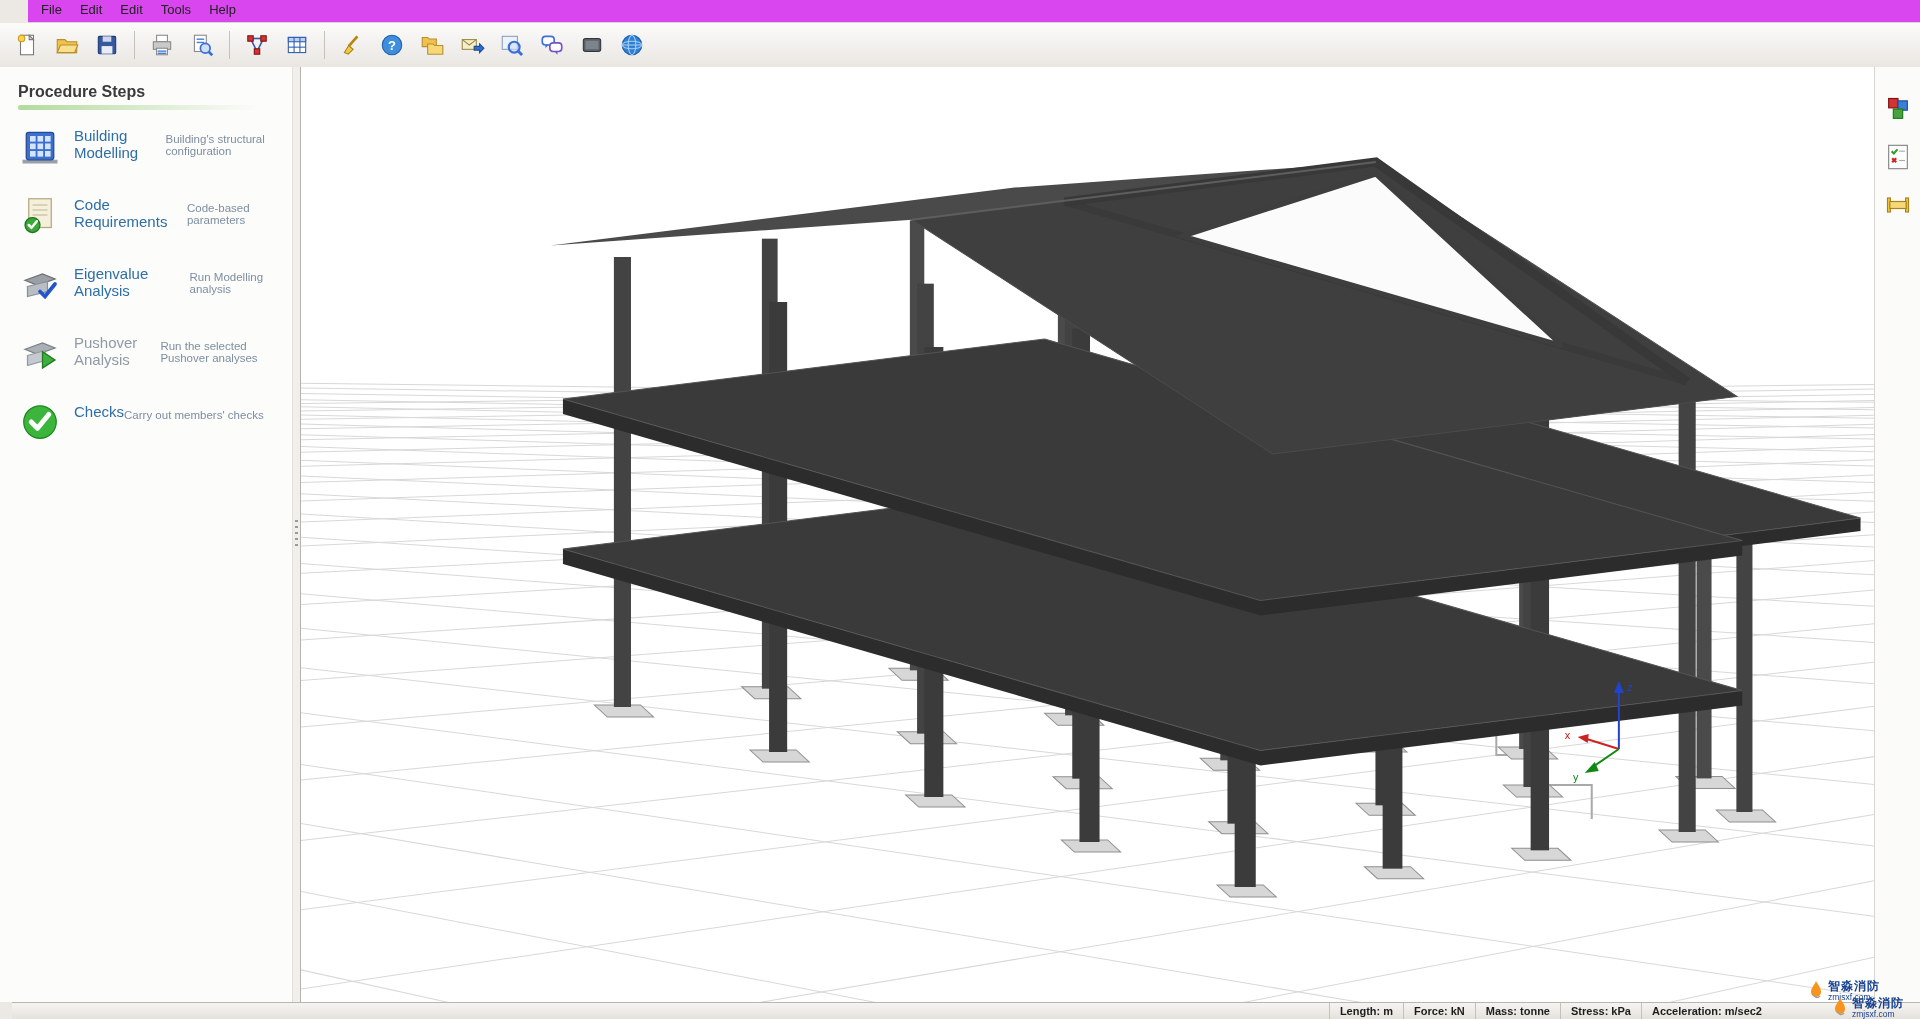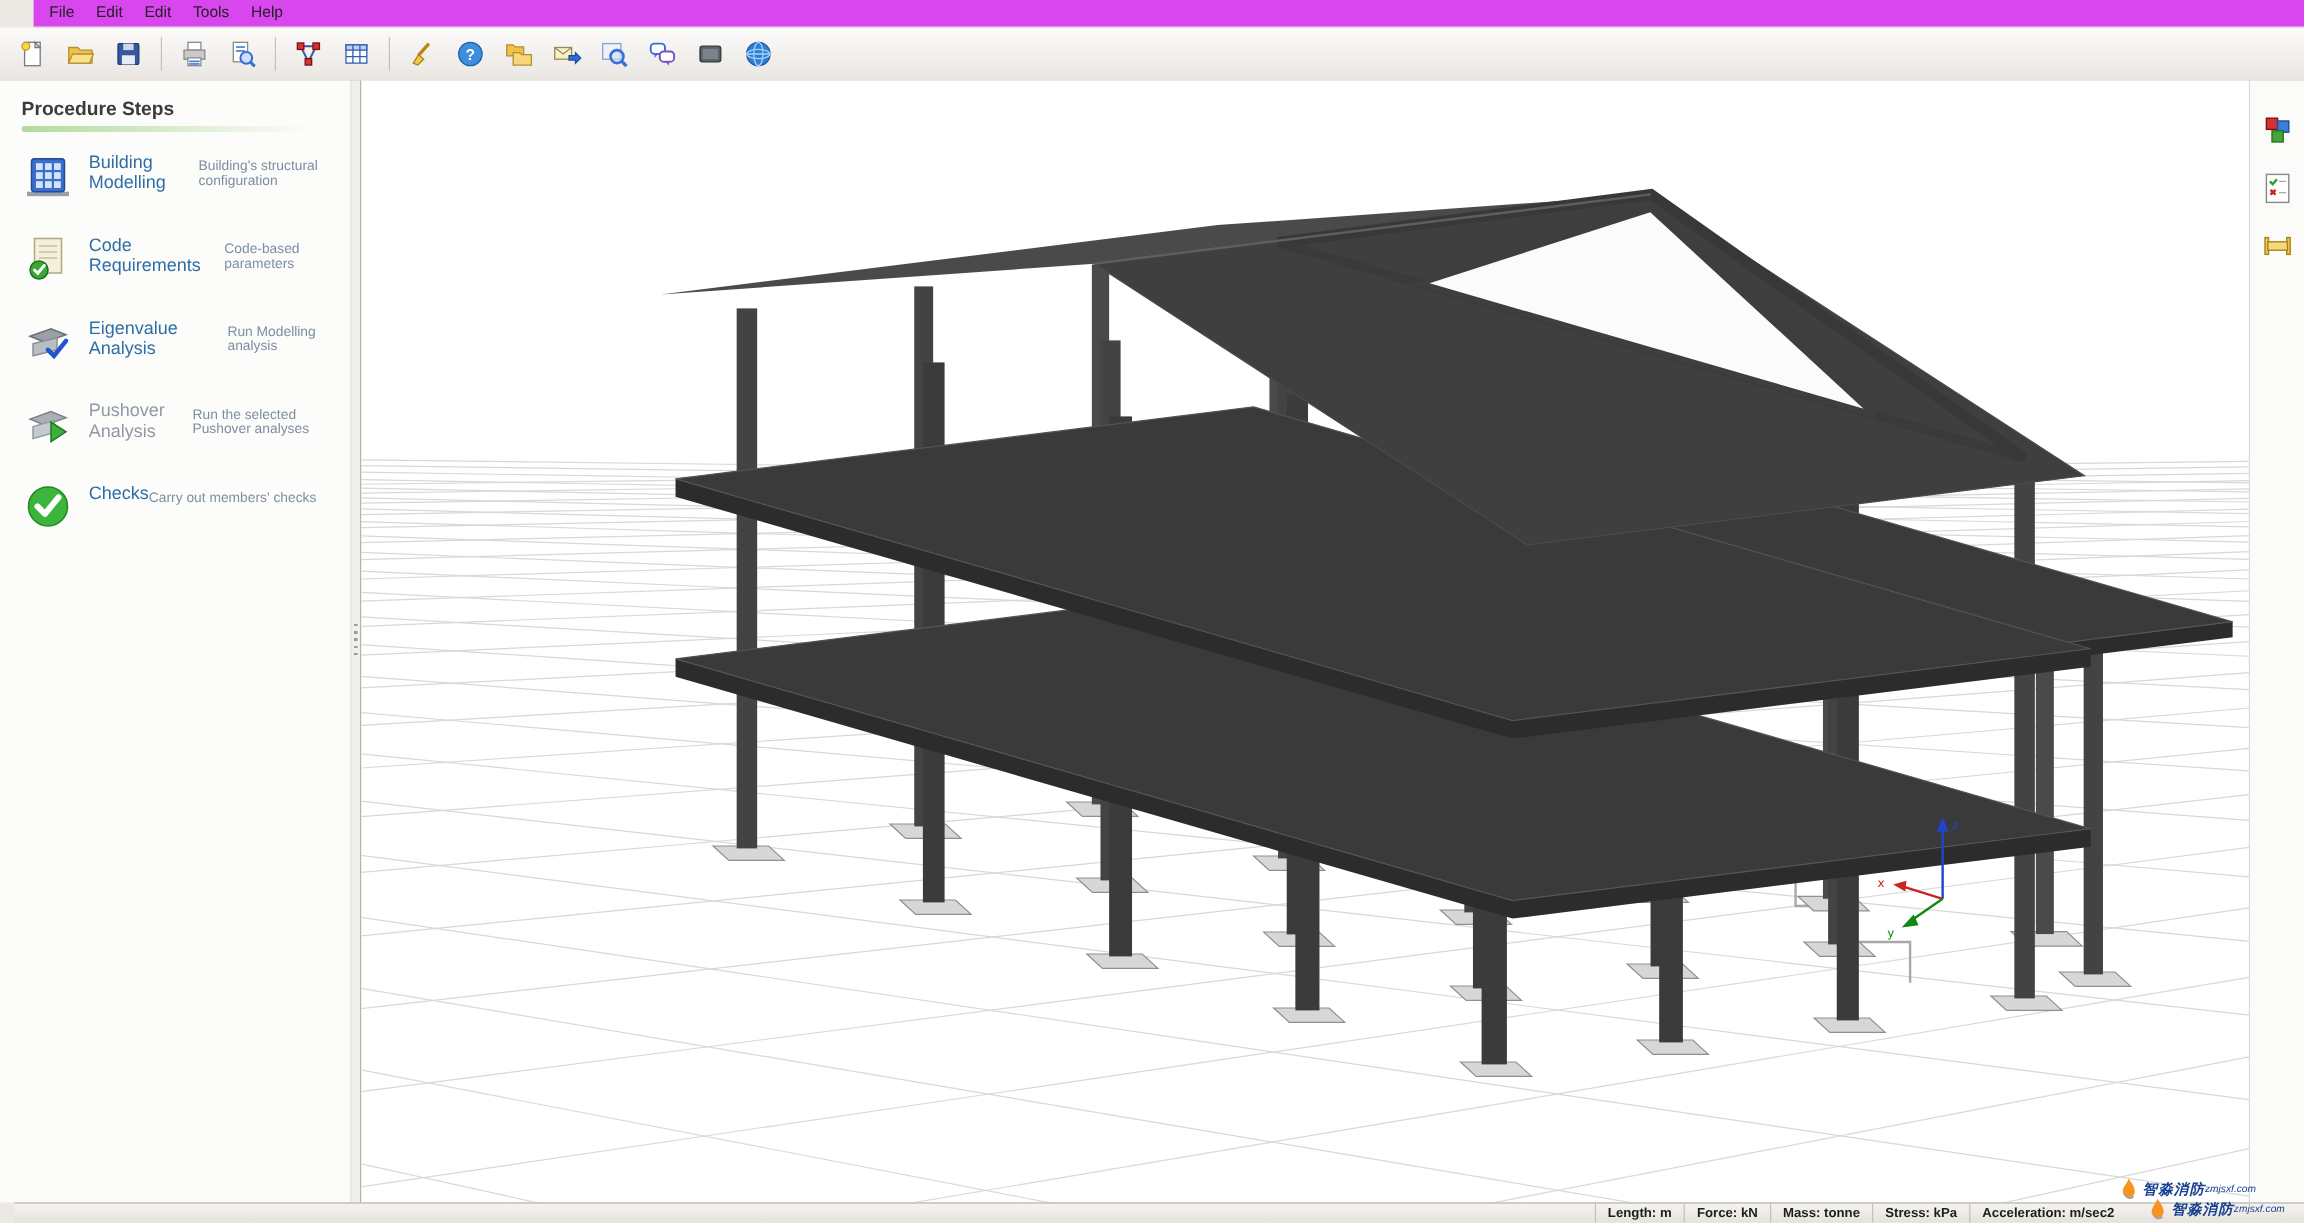--- a/index.html
+++ b/index.html
@@ -30,21 +30,21 @@
   .rightstrip{width:46px;background:#fbfbfa;border-left:1px solid #d9d6d2;display:flex;flex-direction:column;align-items:center;padding-top:26px;gap:16px;box-sizing:border-box;}
   .rbtn{width:36px;height:32px;display:flex;align-items:center;justify-content:center;background:transparent;border:none;padding:0;}
   
   .statusbar{position:absolute;left:0;right:0;bottom:0;height:17px;background:linear-gradient(#f6f4f1,#e5e2dd);border-top:1px solid #b9b5b0;display:flex;justify-content:flex-end;align-items:center;font-size:11px;font-weight:700;color:#1d1d1d;padding-right:148px;box-sizing:border-box;margin-left:12px;}
   .status-seg{padding:0 10px;border-left:1px solid #c4c0ba;white-space:nowrap;line-height:16px;}
   
   .watermark{position:absolute;right:14px;bottom:0;width:160px;height:48px;pointer-events:none;}
   .wm-row{position:absolute;display:flex;align-items:center;gap:4px;}
   .wm-row1{right:26px;bottom:18px;}
   .wm-row2{right:2px;bottom:1px;}
-  .wm-col{display:flex;flex-direction:row;line-height:1;font-style:italic;}
+  .wm-col{display:flex;flex-direction:column;line-height:1;}
   .wm-cn{font-size:12px;font-weight:700;color:#17408f;letter-spacing:1px;}
   .wm-domain{font-size:8.5px;color:#17408f;margin-top:1px;}
   .ax{font-size:10px;font-family:"DejaVu Sans",sans-serif;}
 </style>
 </head>
 <body>
 
 <div class="app">
 
   <div class="menubar">

